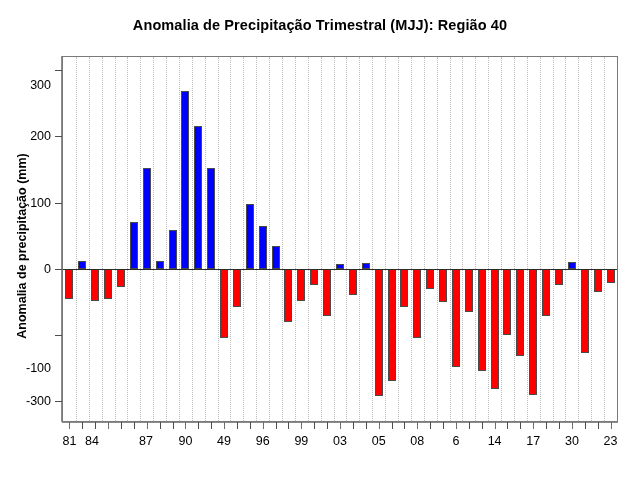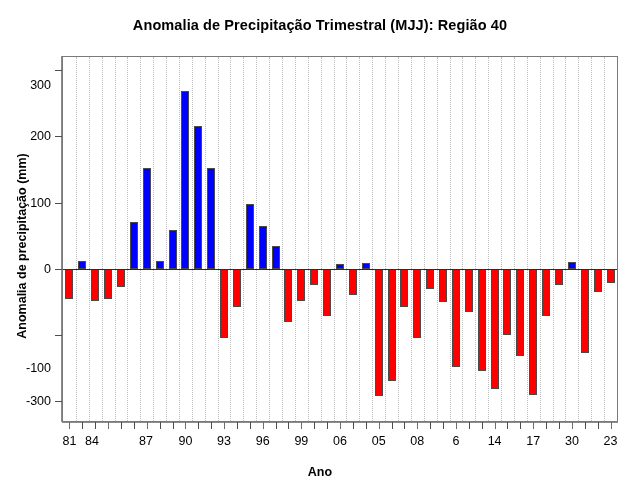--- a/index.html
+++ b/index.html
@@ -287,33 +287,33 @@
       <div class="xtick-mark" style="left: 71.8605px;"></div>
       <div class="xtick-mark major" style="left: 84.7442px;"></div>
       <div class="xtick-label" style="left: 68px; margin-left: 16px;">87</div>
       <div class="xtick-mark" style="left: 97.6279px;"></div>
       <div class="xtick-mark" style="left: 110.512px;"></div>
       <div class="xtick-mark major" style="left: 123.395px;"></div>
       <div class="xtick-label" style="left: 123.395px;">90</div>
       <div class="xtick-mark" style="left: 136.279px;"></div>
       <div class="xtick-mark" style="left: 149.163px;"></div>
       <div class="xtick-mark major" style="left: 162.047px;"></div>
-      <div class="xtick-label" style="left: 162.047px;">93</div>
+      <div class="xtick-label" style="left: 162.047px;">49</div>
       <div class="xtick-mark" style="left: 174.93px;"></div>
       <div class="xtick-mark" style="left: 187.814px;"></div>
       <div class="xtick-mark major" style="left: 200.698px;"></div>
       <div class="xtick-label" style="left: 200.698px;">96</div>
       <div class="xtick-mark" style="left: 213.581px;"></div>
       <div class="xtick-mark" style="left: 226.465px;"></div>
       <div class="xtick-mark major" style="left: 239.349px;"></div>
       <div class="xtick-label" style="left: 239.349px;">99</div>
       <div class="xtick-mark" style="left: 252.233px;"></div>
       <div class="xtick-mark" style="left: 265.116px;"></div>
       <div class="xtick-mark major" style="left: 278px;"></div>
-      <div class="xtick-label" style="left: 278px;">06</div>
+      <div class="xtick-label" style="left: 278px;">03</div>
       <div class="xtick-mark" style="left: 290.884px;"></div>
       <div class="xtick-mark" style="left: 303.767px;"></div>
       <div class="xtick-mark major" style="left: 316.651px;"></div>
       <div class="xtick-label" style="left: 316.651px;">05</div>
       <div class="xtick-mark" style="left: 329.535px;"></div>
       <div class="xtick-mark" style="left: 342.419px;"></div>
       <div class="xtick-mark major" style="left: 355.302px;"></div>
       <div class="xtick-label" style="left: 355.302px;">08</div>
       <div class="xtick-mark" style="left: 368.186px;"></div>
       <div class="xtick-mark" style="left: 381.07px;"></div>
@@ -330,15 +330,14 @@
       <div class="xtick-mark" style="left: 484.14px;"></div>
       <div class="xtick-mark" style="left: 497.023px;"></div>
       <div class="xtick-mark major" style="left: 509.907px;"></div>
       <div class="xtick-label" style="left: 509.907px;">30</div>
       <div class="xtick-mark" style="left: 522.791px;"></div>
       <div class="xtick-mark" style="left: 535.674px;"></div>
       <div class="xtick-mark major" style="left: 548.558px;"></div>
       <div class="xtick-label" style="left: 548.558px;">23</div>
     </div>
 
-  <div id="xlabel">Ano</div>
 
 </div>
 
 </body></html>

